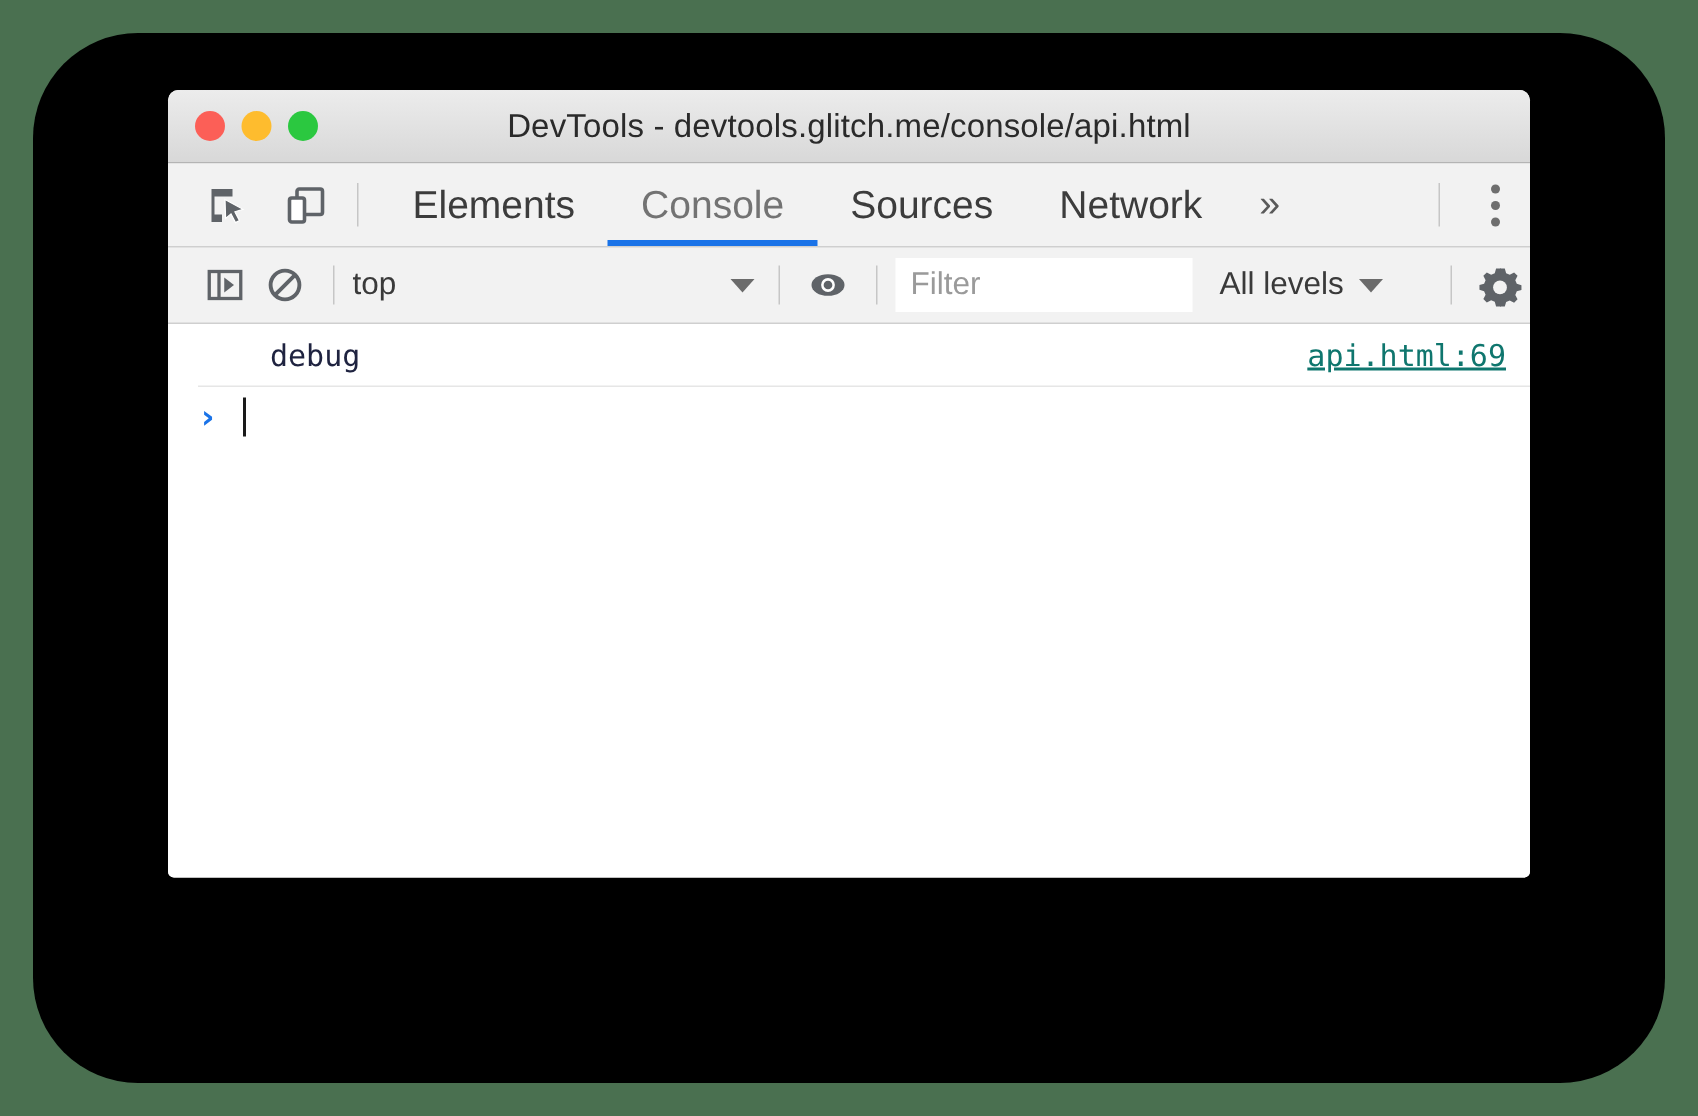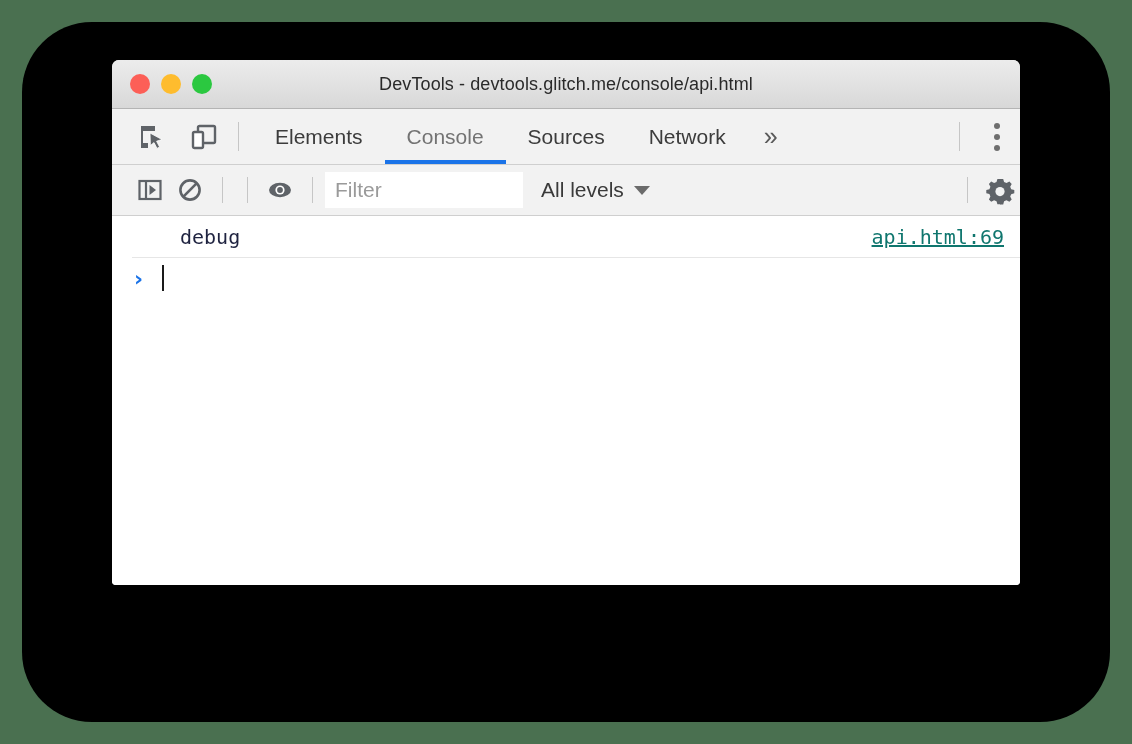--- a/index.html
+++ b/index.html
@@ -60,21 +60,21 @@
   }
   .light.red    { background: #fc5f57; }
   .light.yellow { background: #febc2e; }
   .light.green  { background: #2bc840; }
 
   #window-title {
     position: absolute;
     left: 0;
     right: 0;
     text-align: center;
-    font-size: 18px;
+    font-size: 22px;
     color: #2a2a2a;
     letter-spacing: 0.1px;
     pointer-events: none;
   }
 
   
   #tabbar {
     height: 55px;
     background: #f2f2f2;
     border-bottom: 1px solid #cfcfcf;
@@ -103,21 +103,21 @@
     flex: 0 0 1px;
   }
   .tabs {
     display: flex;
     align-items: stretch;
   }
   .tab {
     display: flex;
     align-items: center;
     padding: 0 22px;
-    font-size: 21px;
+    font-size: 26px;
     color: #3c3c3c;
     position: relative;
   }
   .tab.active { color: #737373; }
   .tab.active::after {
     content: "";
     position: absolute;
     left: 0;
     right: 0;
     bottom: 0;
@@ -322,20 +322,24 @@
         <path d="M12.5 8 L19 13 L12.5 18 Z" fill="#5f6368"></path>
       </svg>
     </div>
     <div class="fb-btn">
       <svg width="26" height="26" viewBox="0 0 26 26">
         <circle cx="13" cy="13" r="9.6" fill="none" stroke="#5f6368" stroke-width="2.6"></circle>
         <line x1="6.4" y1="19.6" x2="19.6" y2="6.4" stroke="#5f6368" stroke-width="2.6"></line>
       </svg>
     </div>
     <div class="fsep"></div>
+    <div id="context-select">
+      <span id="context-label">top</span>
+      <span class="caret"></span>
+    </div>
     <div class="fsep"></div>
     <div class="fb-btn">
       <svg width="28" height="28" viewBox="0 0 28 28">
         <ellipse cx="14" cy="14" rx="11" ry="7.2" fill="#5f6368"></ellipse>
         <circle cx="14" cy="14" r="4.6" fill="#ffffff"></circle>
         <circle cx="14" cy="14" r="2.9" fill="#5f6368"></circle>
       </svg>
     </div>
     <div class="fsep"></div>
     <input id="filter-input" type="text" placeholder="Filter" style="">

